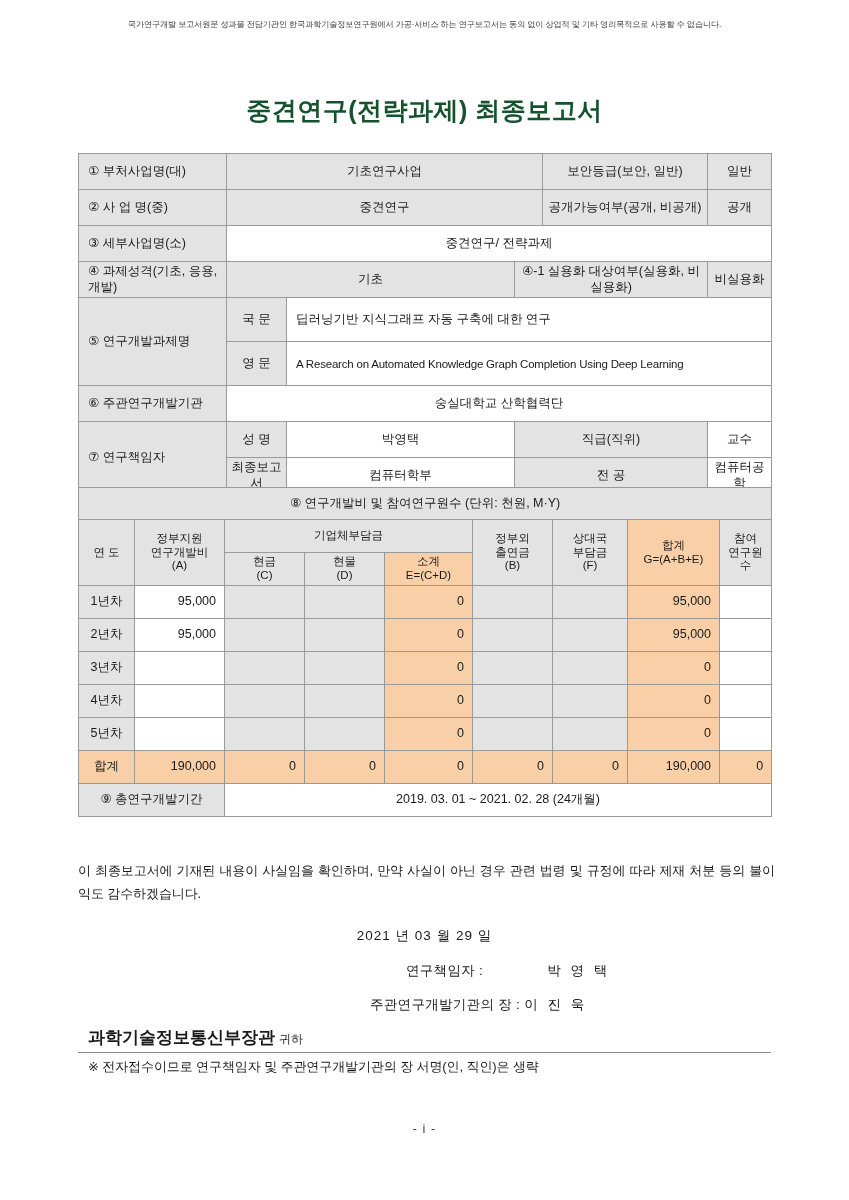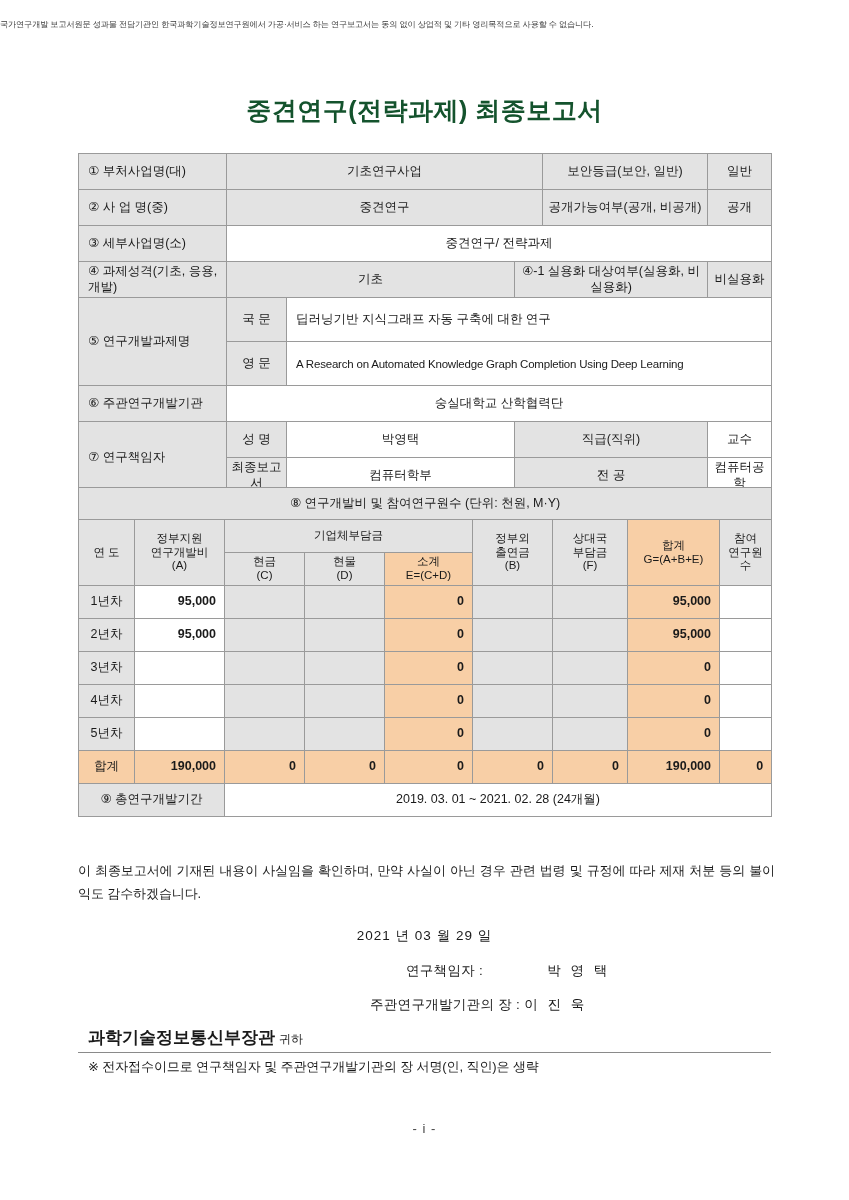--- a/index.html
+++ b/index.html
@@ -13,20 +13,21 @@
     position: relative;
     overflow: hidden;
   }
 
   .page { position: absolute; inset: 0; padding: 0 78px; }
 
   
   .legal-notice {
     position: absolute;
     top: 19px; left: 0; right: 0;
+    text-align: center;
     font-size: 8.2px;
     letter-spacing: -0.15px;
     color: #3a3a3a;
     white-space: nowrap;
   }
 
   
   .doc-title {
     position: absolute;
     top: 94px; left: 0; right: 0;
@@ -48,21 +49,21 @@
     font-size: 12.5px;
     text-align: center;
     vertical-align: middle;
     padding: 2px 4px;
     color: #1a1a1a;
     line-height: 1.25;
     background: #ffffff;
   }
   .gray  { background: #e3e3e3; }
   .peach { background: #f8cfa6; }
-  .num   { text-align: right; padding-right: 8px; font-weight: bold; }
+  .num   { text-align: right; padding-right: 8px; }
   .lft   { text-align: left; padding-left: 9px; }
   .eng   { font-size: 11.5px; letter-spacing: -0.2px; }
 
   .info-table { position: absolute; top: 153px; left: 78px; }
   .info-table td { height: 36px; }
   .row-title td { height: 44px; }
 
   .budget-table { position: absolute; top: 487px; left: 78px; }
   .budget-table td { height: 33px; font-size: 12.5px; }
   .bt-caption { height: 32px !important; font-size: 13px; }

